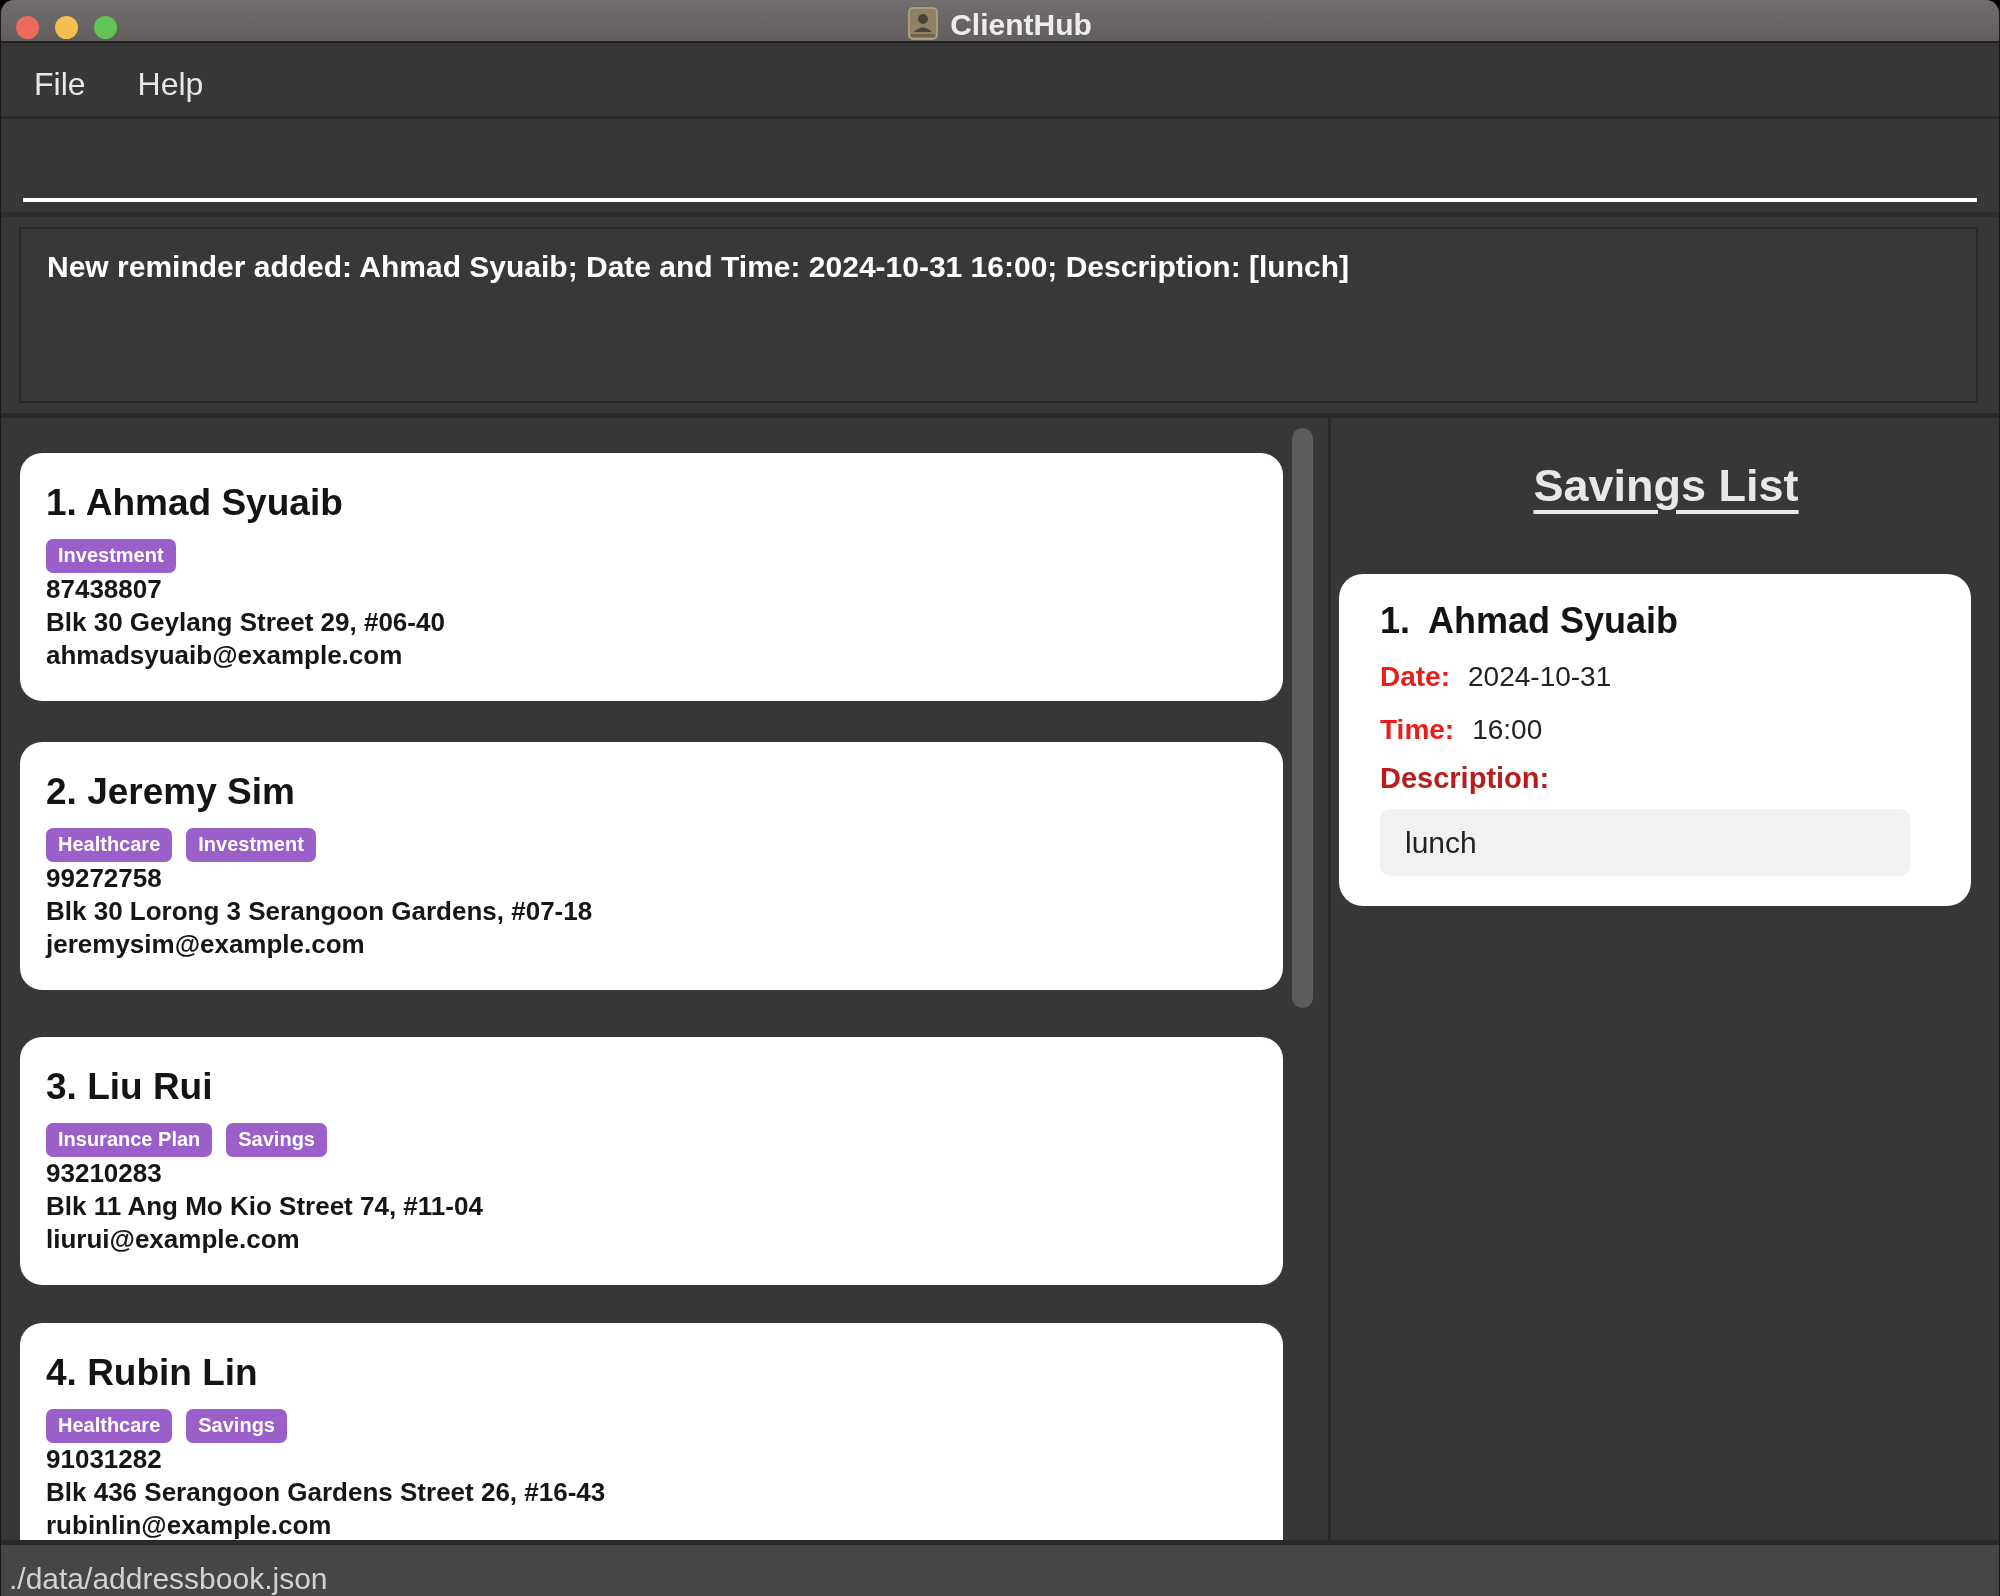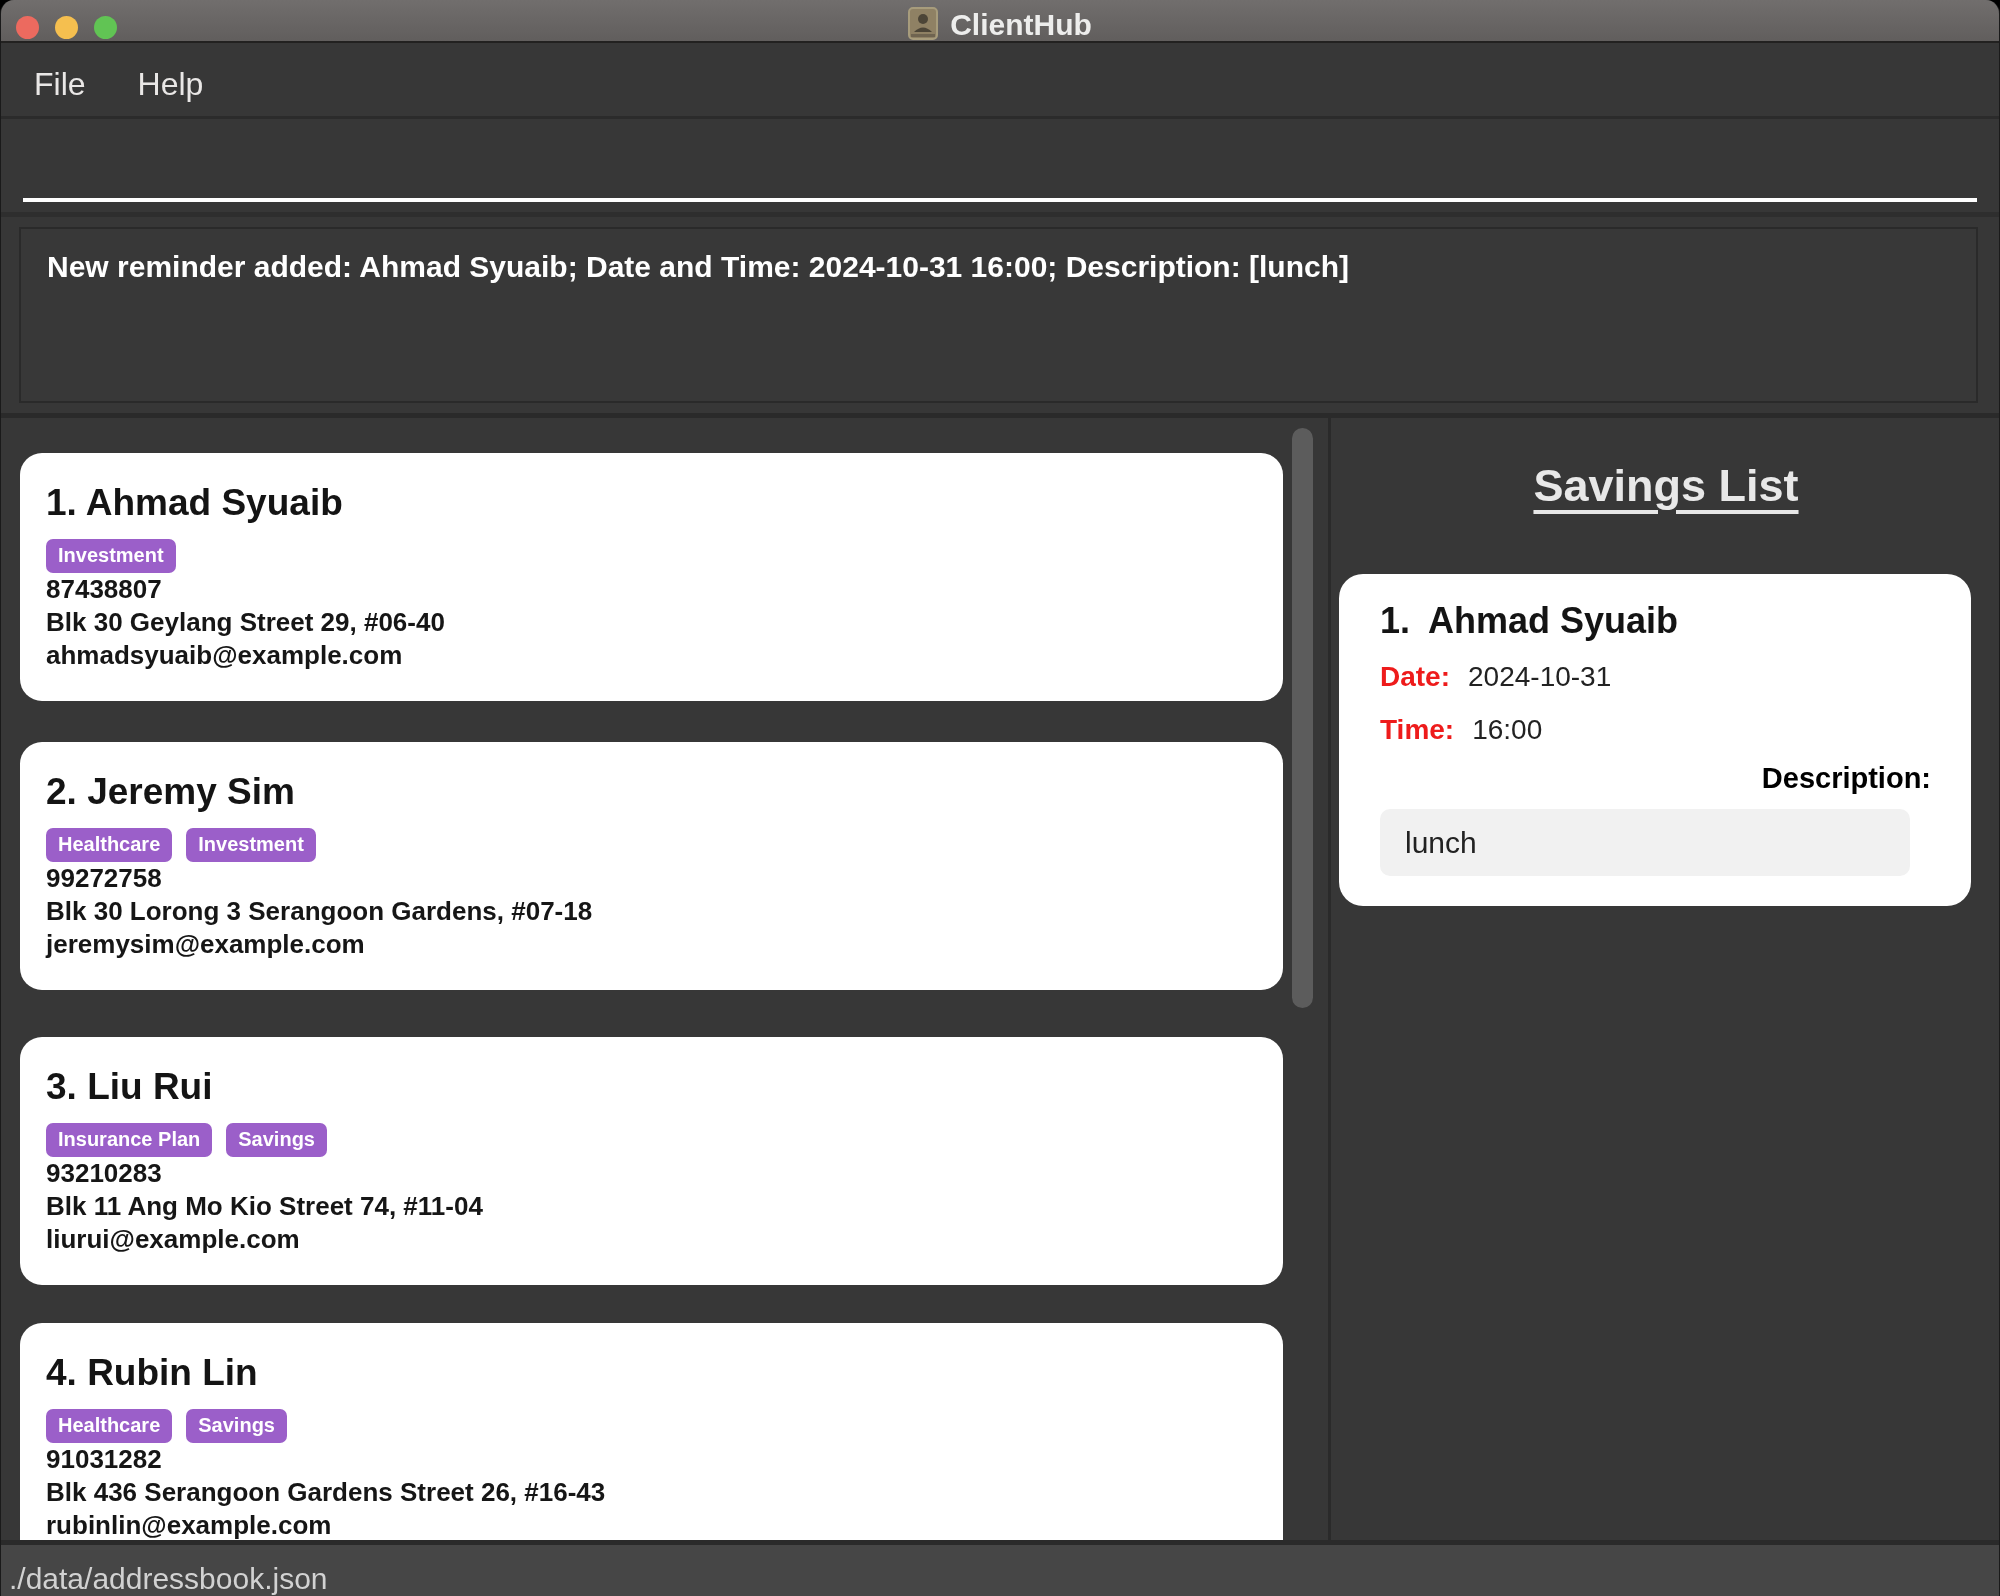--- a/index.html
+++ b/index.html
@@ -89,21 +89,21 @@
   }
   .reminder-card {
     position: absolute; left: 8px; top: 156px; width: 632px; height: 332px;
     background: #ffffff; border-radius: 24px; padding: 26px 40px 0 41px;
   }
   .reminder-heading { font-size: 36px; font-weight: bold; color: #141414; }
   .reminder-heading .num { margin-right: 18px; }
   .reminder-row { margin-top: 17px; font-size: 28px; line-height: 36px; }
   .reminder-row .rlabel { color: #ee1b1b; font-weight: bold; margin-right: 18px; }
   .reminder-row .rvalue { color: #222222; }
-  .desc-label { margin-top: 14px; font-size: 29px; font-weight: bold; color: #000000; text-align: right; }
+  .desc-label { margin-top: 14px; font-size: 29px; font-weight: bold; color: #b91c1c; }
   .desc-box {
     margin-top: 14px; width: 530px; height: 67px; background: #f1f1f1; border-radius: 10px;
     display: flex; align-items: center; padding-left: 25px;
     font-size: 30px; color: #222222;
   }
 
   
   .statusbar {
     position: absolute; left: 0; top: 1540px; width: 100%; height: 56px;
     background: #464646; border-top: 5px solid #2a2a2a;

